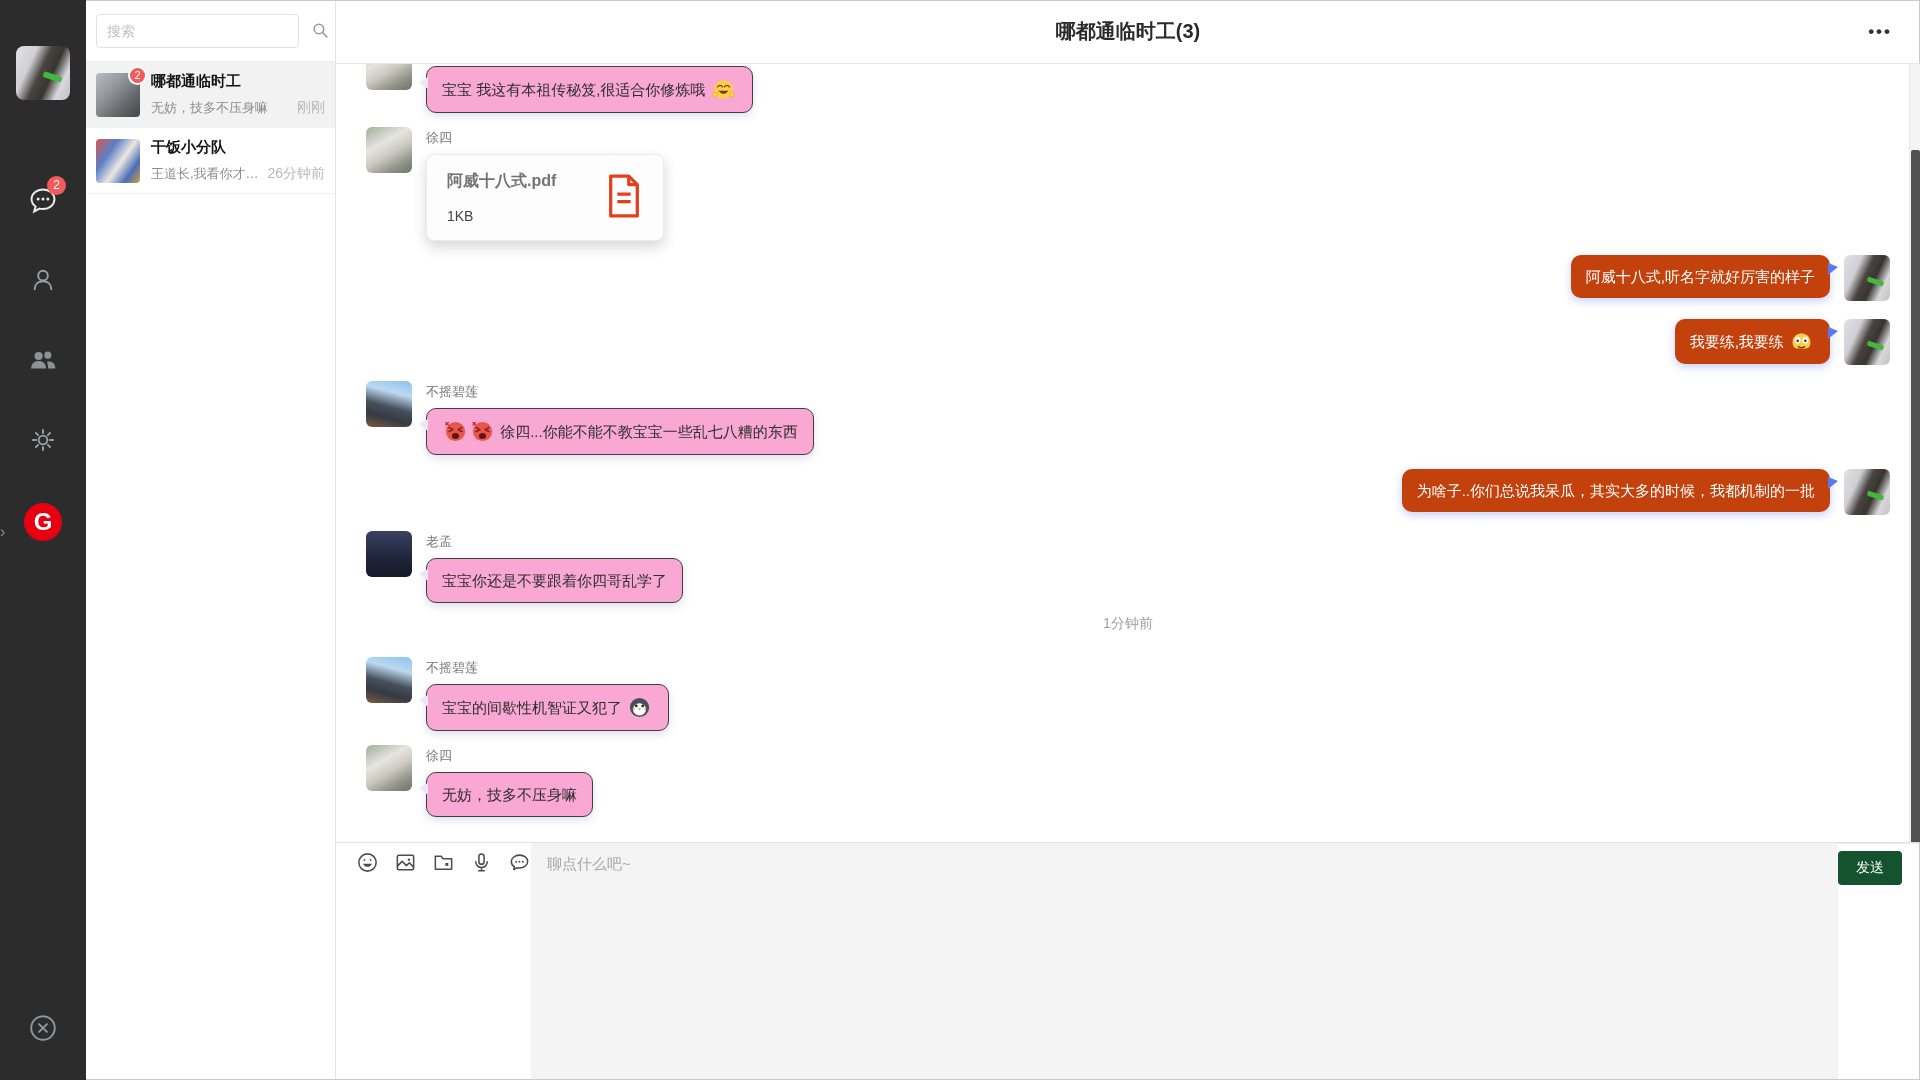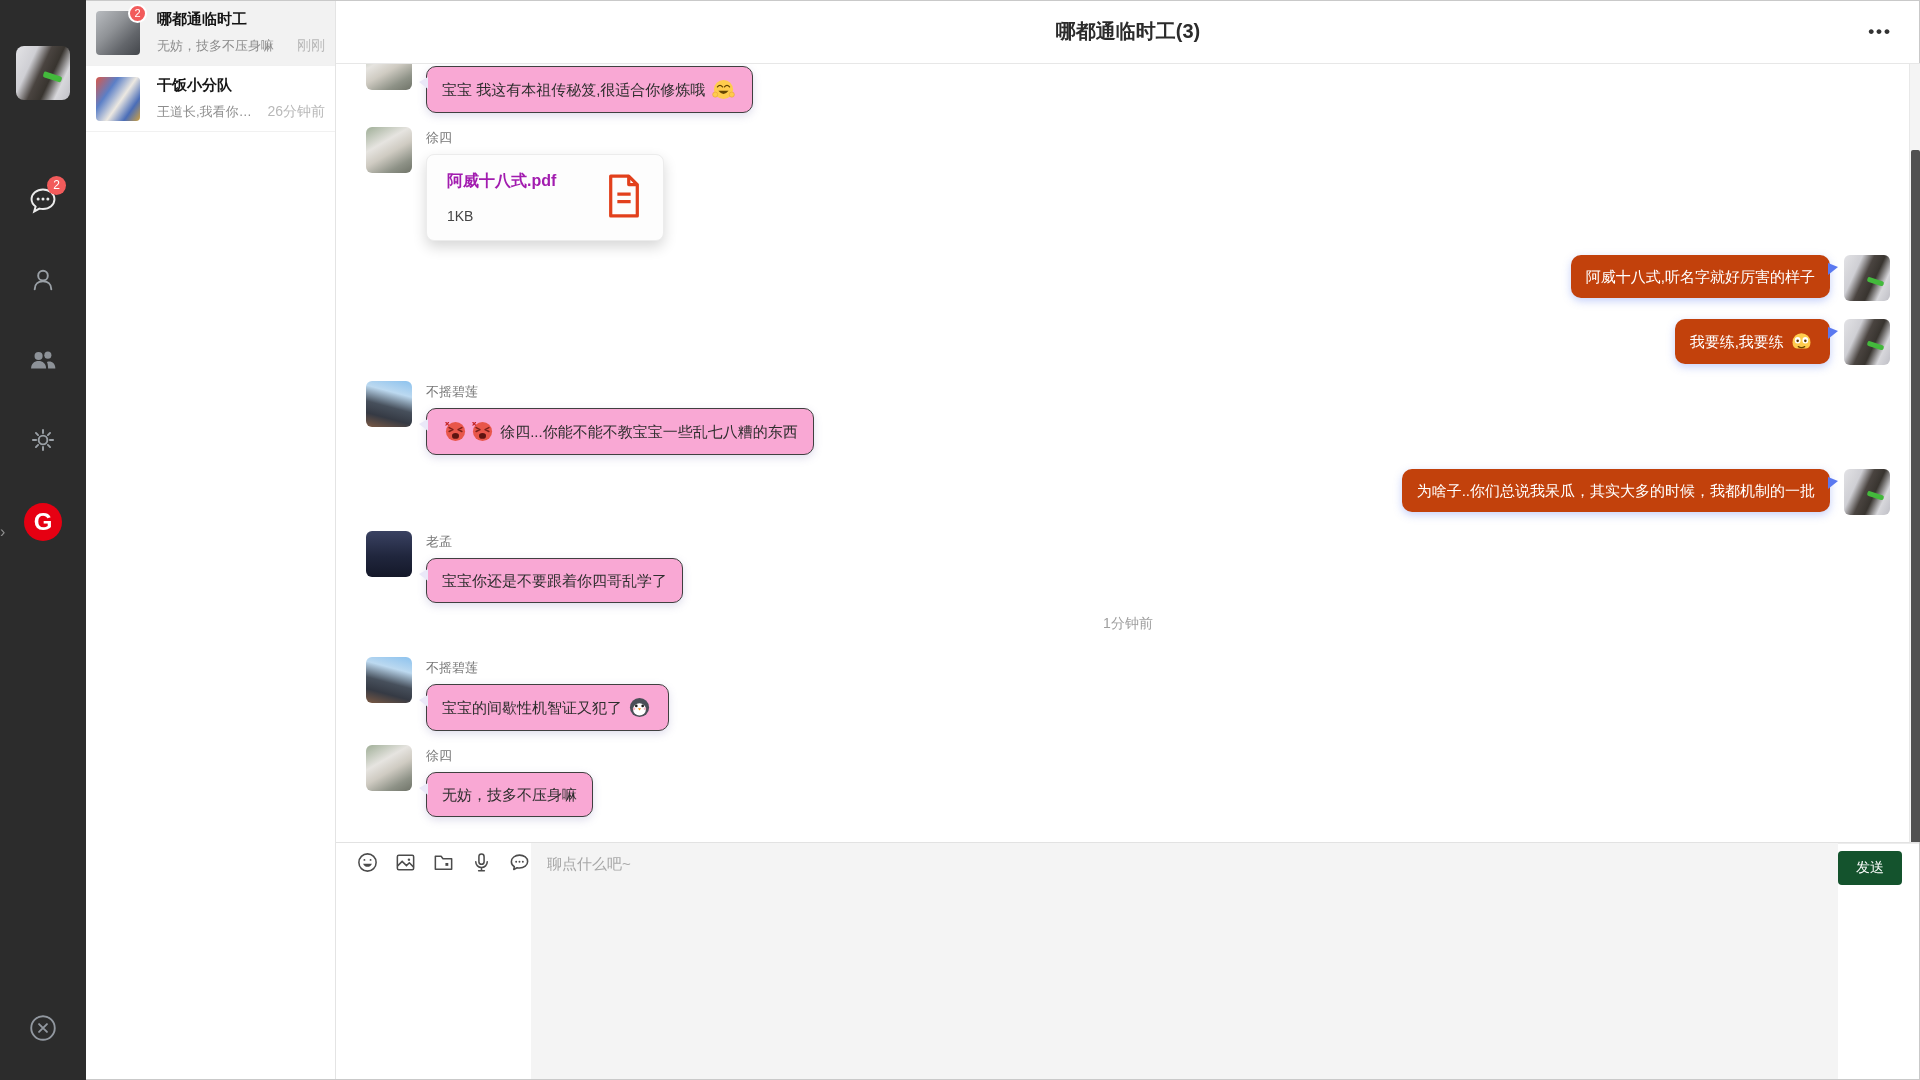--- a/index.html
+++ b/index.html
@@ -19,21 +19,21 @@
   
   .chatlist { width:250px; background:#fff; border-right:1px solid #e4e4e4; flex:none; }
   .search-row { height:62px; display:flex; align-items:center; padding:0 12px 0 10px; border-bottom:1px solid #efefef; }
   .search-input { flex:1; height:34px; border:1px solid #e2e2e2; border-radius:4px; padding:0 10px; font-size:14px; color:#333; outline:none; font-family:inherit; }
   .search-input::placeholder { color:#c0c0c0; }
   .search-btn { margin-left:12px; display:flex; align-items:center; cursor:pointer; }
   .chat-item { display:flex; align-items:center; padding:10px 10px; border-bottom:1px solid #f1f1f1; cursor:pointer; background:#fff; }
   .chat-item.selected { background:#f2f2f2; }
   .li-avatar { width:44px; height:44px; border-radius:4px; position:relative; flex:none; }
   .li-badge { position:absolute; top:-7px; right:-7px; min-width:19px; height:19px; padding:0 4px; border-radius:10px; background:#f25b5b; border:2px solid #fff; color:#fff; font-size:11px; line-height:15px; text-align:center; }
-  .li-col { flex:1; min-width:0; margin-left:17px; }
+  .li-col { flex:1; min-width:0; margin-left:11px; }
   .li-title { font-size:15px; font-weight:bold; color:#141414; margin-bottom:8px; white-space:nowrap; overflow:hidden; }
   .li-sub { display:flex; align-items:center; }
   .li-preview { flex:1; min-width:0; font-size:13px; color:#8d8d8d; white-space:nowrap; overflow:hidden; text-overflow:ellipsis; }
   .li-time { margin-left:6px; font-size:14px; color:#b8b8b8; flex:none; }
 
   
   .main { flex:1; display:flex; flex-direction:column; min-width:0; }
   .chat-header { height:64px; border-bottom:1px solid #e7e7e7; display:flex; align-items:center; justify-content:center; position:relative; flex:none; }
   .chat-title { font-size:20px; font-weight:bold; color:#2b2b2b; }
   .more-btn { position:absolute; right:28px; top:50%; transform:translateY(-50%); font-size:17px; font-weight:bold; color:#333; letter-spacing:2px; cursor:pointer; }
@@ -53,21 +53,21 @@
   .bubble { position:relative; display:inline-block; font-size:15px; line-height:21px; padding:11px 15px; border-radius:10px; word-break:break-all; }
   .msg-row.left .bubble { background:#f9a8d4; border:1px solid #404040; color:#2e2e2e; box-shadow:0 3px 8px rgba(110,100,170,.22); }
   .msg-row.left .bubble::before { content:""; position:absolute; left:-8px; top:10px; border-top:5px solid transparent; border-bottom:7px solid transparent; border-right:9px solid #eae8f8; }
   .msg-row.right .bubble { background:#c2410c; color:#fff; box-shadow:0 3px 8px rgba(90,120,240,.35); }
   .msg-row.right .bubble::before { content:""; position:absolute; right:-8px; top:8px; border-top:4px solid transparent; border-bottom:8px solid transparent; border-left:10px solid #5a78f0; }
 
   .time-divider { text-align:center; font-size:14px; color:#9e9e9e; margin:8px 0 24px; }
 
   .file-card { display:flex; align-items:center; background:#fdfdfd; border:1px solid #ececec; border-radius:8px; padding:16px 20px; width:238px; box-shadow:0 6px 14px rgba(0,0,0,.16); cursor:pointer; }
   .file-info { flex:1; min-width:0; }
-  .file-name { color:#a21caf; font-weight:bold; font-size:16px; margin-bottom:16px; white-space:nowrap; }
+  .file-name { color:#737373; font-weight:bold; font-size:16px; margin-bottom:16px; white-space:nowrap; }
   .file-size { font-size:14px; color:#454545; }
   .file-icon { flex:none; margin-left:14px; }
 
   .emj { width:23px; height:23px; vertical-align:-6px; margin:0 2px; display:inline-block; }
 
   
   .av-self   { background:linear-gradient(115deg,#e3e3e6 0%,#cfcfd4 28%,#4a4440 46%,#38342f 62%,#d8d8dc 80%,#bfbfc6 100%); position:relative; overflow:hidden; }
   .av-self::after { content:""; position:absolute; right:14%; top:52%; width:36%; height:11%; background:#43b93c; transform:rotate(18deg); border-radius:2px; }
   .av-xusi   { background:linear-gradient(150deg,#9fae97 0%,#e6e4e0 35%,#cfcbc2 55%,#8e9287 80%,#6f7368 100%); }
   .av-bulian { background:linear-gradient(195deg,#8cc2ee 0%,#bcd9f0 28%,#47505c 55%,#353a44 75%,#7c5a44 100%); }
@@ -141,20 +141,29 @@
         <svg viewBox="0 0 34 34" width="32" height="32" fill="none" stroke="#9298a0" stroke-width="2">
             <circle cx="17" cy="17" r="12.5"></circle>
             <path d="M12.8 12.8l8.4 8.4M21.2 12.8l-8.4 8.4" stroke-linecap="round"></path>
           </svg>
       </span>
     </div>
     <div class="edge-chevron">›</div>
   </aside>
 
   <section class="chatlist">
+    <div class="search-row">
+      <input class="search-input" type="text" placeholder="搜索" style="">
+      <span class="search-btn">
+        <svg viewBox="0 0 24 24" width="19" height="19">
+            <circle cx="10" cy="10" r="6" fill="none" stroke="#9b9b9b" stroke-width="2"></circle>
+            <path d="M14.6 14.6L20 20" stroke="#9b9b9b" stroke-width="2" stroke-linecap="round"></path>
+          </svg>
+      </span>
+    </div>
 
     <div class="chat-item selected">
       <div class="li-avatar av-group1">
         <span class="li-badge">2</span>
       </div>
       <div class="li-col">
         <div class="li-title">哪都通临时工</div>
         <div class="li-sub">
           <span class="li-preview">无妨，技多不压身嘛</span>
           <span class="li-time">刚刚</span>

